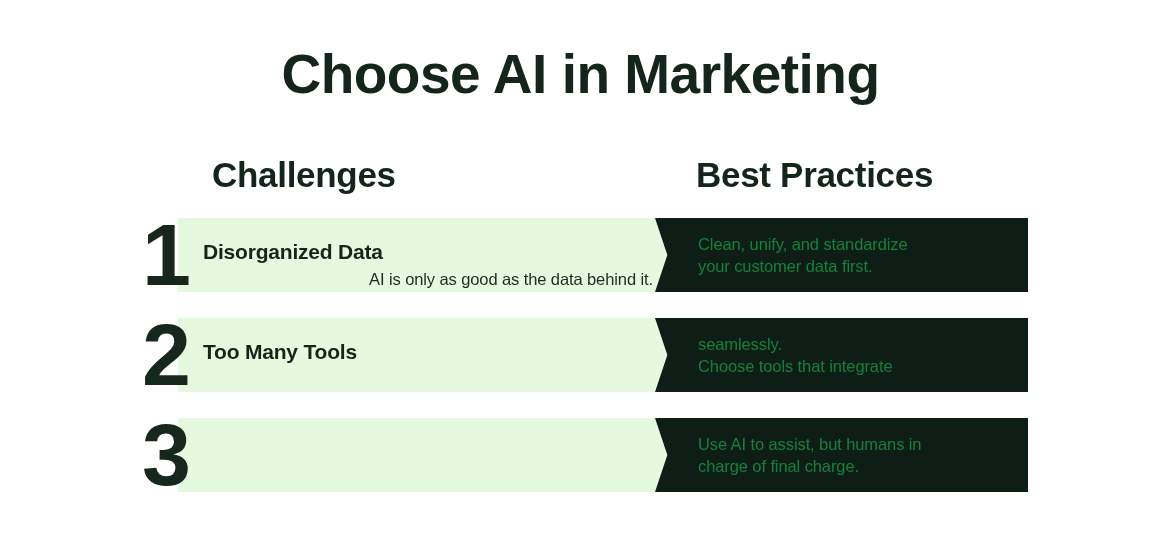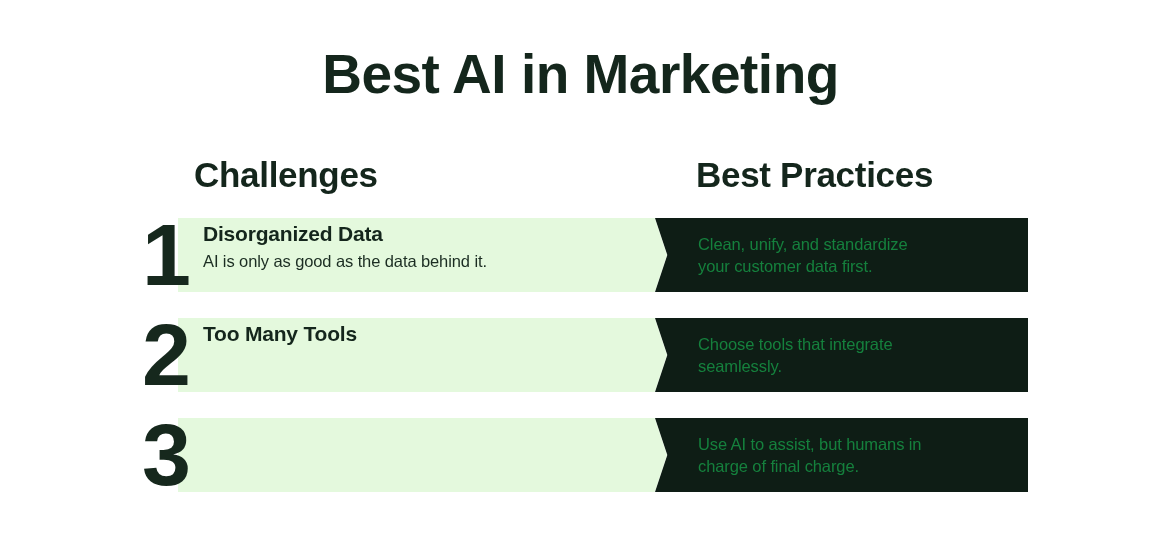--- a/index.html
+++ b/index.html
@@ -41,21 +41,21 @@
   
   .col-head {
     position: absolute;
     font-size: 35px;
     font-weight: 700;
     letter-spacing: -0.3px;
     color: #14261c;
     line-height: 1;
     white-space: nowrap;
   }
-  .col-head.challenges { left: 194px; top: 157px; }
+  .col-head.challenges { left: 212px; top: 157px; }
   .col-head.practices  { left: 696px; top: 157px; }
 
   
   .row {
     position: absolute;
     left: 0;
     width: 1161px;
     height: 74px;
   }
   .row.r1 { top: 218px; }
@@ -98,39 +98,40 @@
     color: #16281d;
     line-height: 114px;
     text-align: center;
     letter-spacing: -3px;
   }
 
   
   .challenge-text {
     position: absolute;
     left: 203px;
-    top: 4px;
+    top: 22px;
     width: 450px;
   }
   .challenge-title {
     font-size: 21px;
     font-weight: 700;
     color: #14261c;
     line-height: 1.18;
     letter-spacing: -0.2px;
     white-space: nowrap;
   }
   .challenge-desc {
     font-size: 16.5px;
     font-weight: 400;
     color: #1b2d22;
     line-height: 1.35;
     margin-top: 3px;
     letter-spacing: -0.1px;
     white-space: nowrap;
+    text-align: right;
   }
 
   
   .practice-text {
     position: absolute;
     left: 698px;
     top: 16px;
     width: 320px;
     color: #15803d;
     font-size: 16.5px;
@@ -138,21 +139,21 @@
     line-height: 1.33;
     letter-spacing: -0.1px;
   }
   .practice-text .ln { display: block; white-space: nowrap; }
 </style>
 </head>
 <body>
 
 <div id="infographic">
 
-  <div class="title">Best AI in Marketing</div>
+  <div class="title">Choose AI in Marketing</div>
 
   <div class="col-head challenges">Challenges</div>
   <div class="col-head practices">Best Practices</div>
 
   <div class="row r1">
     <div class="challenge-panel"></div>
     <div class="practice-panel"></div>
     <div class="numeral">1</div>
     <div class="challenge-text">
       <div class="challenge-title">Disorganized Data</div>
@@ -165,22 +166,22 @@
   </div>
 
   <div class="row r2">
     <div class="challenge-panel"></div>
     <div class="practice-panel"></div>
     <div class="numeral">2</div>
     <div class="challenge-text">
       <div class="challenge-title">Too Many Tools</div>
     </div>
     <div class="practice-text">
+      <span class="ln">seamlessly.</span>
       <span class="ln">Choose tools that integrate</span>
-      <span class="ln">seamlessly.</span>
     </div>
   </div>
 
   <div class="row r3">
     <div class="challenge-panel"></div>
     <div class="practice-panel"></div>
     <div class="numeral">3</div>
     <div class="challenge-text">
     </div>
     <div class="practice-text">

